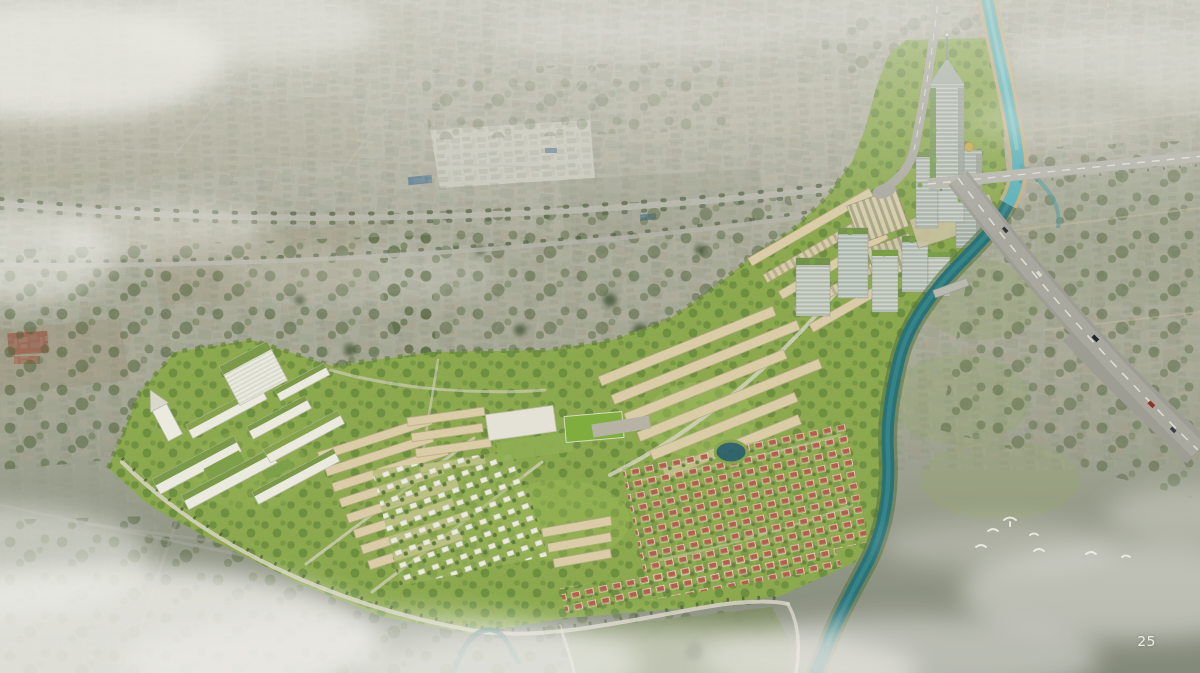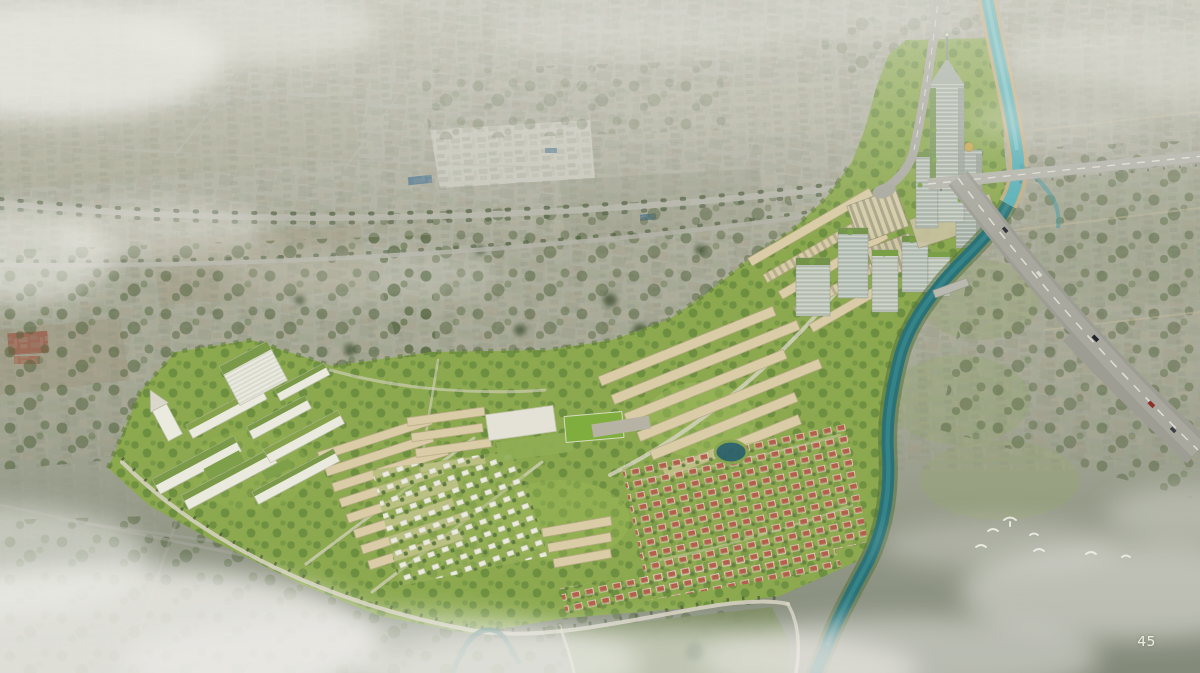--- a/index.html
+++ b/index.html
@@ -372,14 +372,14 @@
   <ellipse cx="380" cy="662" rx="260" ry="50" opacity=".6"></ellipse>
   <ellipse cx="640" cy="670" rx="280" ry="45" opacity=".6"></ellipse>
   <ellipse cx="900" cy="658" rx="200" ry="42" opacity=".5"></ellipse>
   <ellipse cx="1130" cy="592" rx="170" ry="48" opacity=".5"></ellipse>
   <ellipse cx="1195" cy="515" rx="90" ry="30" opacity=".35"></ellipse>
   <ellipse cx="1000" cy="545" rx="120" ry="25" opacity=".3"></ellipse>
 </g>
 <rect x="0" y="0" width="1200" height="240" fill="url(#hazeTop)"></rect>
 </svg>
 
-<div class="page-number">45</div>
+<div class="page-number">25</div>
 </div>
 
 </body></html>

